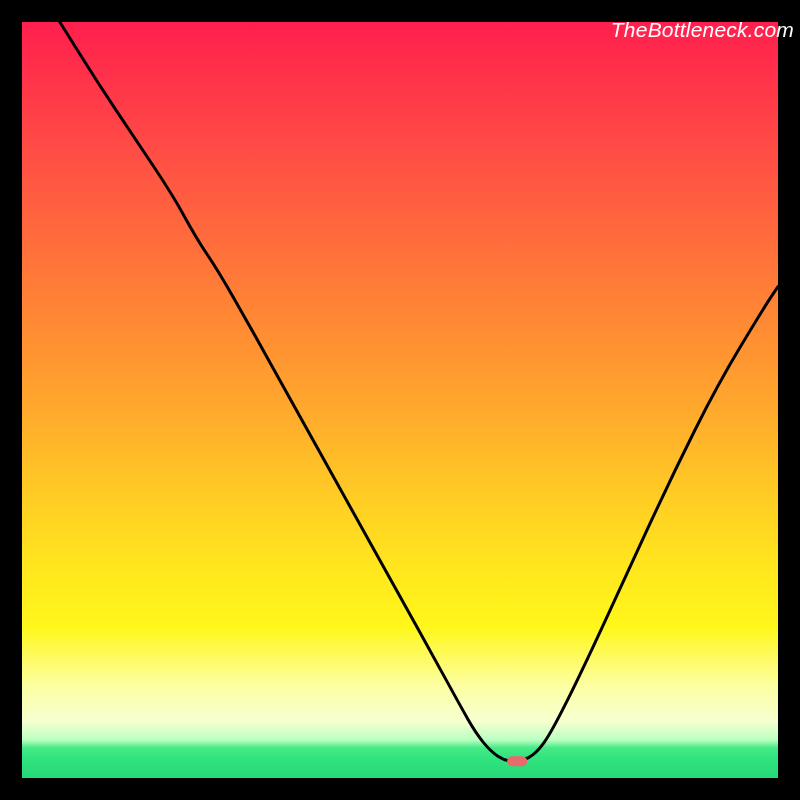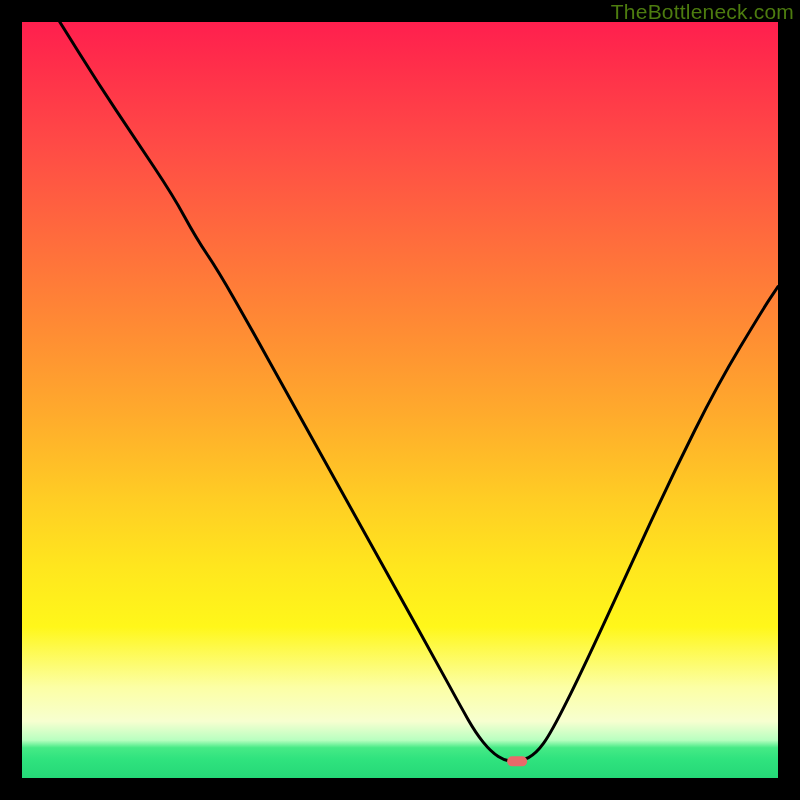--- a/index.html
+++ b/index.html
@@ -12,27 +12,28 @@
     font-family: Arial, Helvetica, sans-serif;
   }
   .frame {
     position: relative;
     width: 800px;
     height: 800px;
     background: #000;
   }
   .watermark {
     position: absolute;
-    top: 0;
+    top: 18px;
     right: 6px;
-    color: #4d7c0f;
+    color: #ffffff;
     font-size: 21px;
     letter-spacing: 0.2px;
     z-index: 10;
     user-select: none;
+    font-style: italic;
   }
   .plot-area {
     position: absolute;
     left: 22px;
     top: 22px;
     width: 756px;
     height: 756px;
   }
   .gradient {
     position: absolute;

